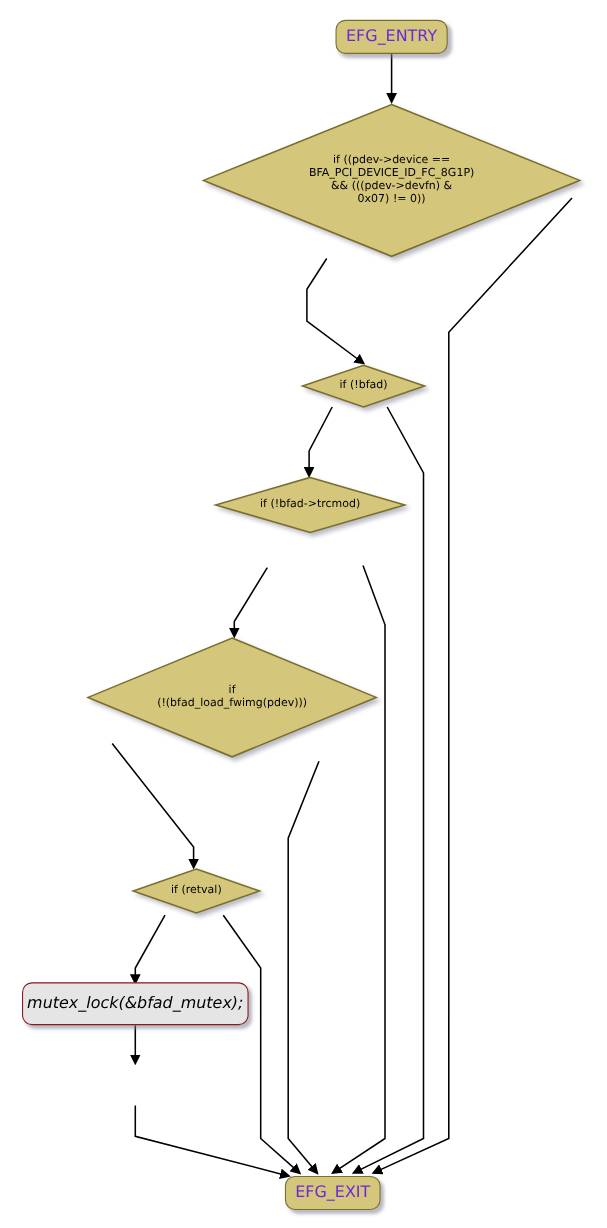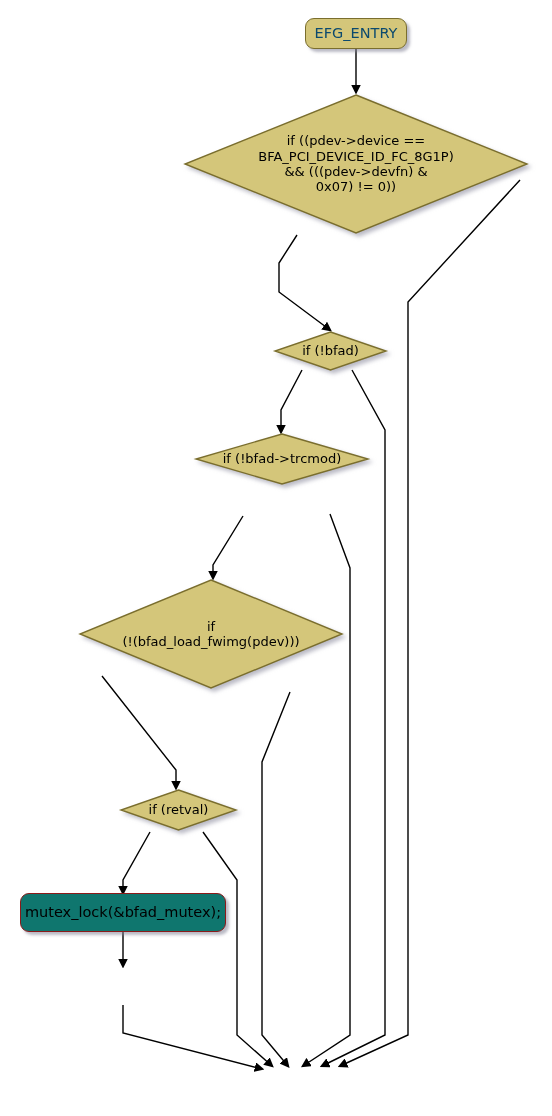--- a/index.html
+++ b/index.html
@@ -28,21 +28,21 @@
   .term {
     position: absolute;
     box-sizing: border-box;
     background: #D4C67A;
     border: 1.4px solid #7A6E2E;
     border-radius: 9px;
     box-shadow: 3px 3px 3px rgba(130,130,150,0.55);
     display: flex;
     align-items: center;
     justify-content: center;
-    color: #0c4a6e;
+    color: #6d28d9;
     font-size: 14.5px;
     line-height: 1;
     white-space: nowrap;
     z-index: 3;
   }
   
   .action {
     position: absolute;
     box-sizing: border-box;
     border-radius: 9px;
@@ -50,22 +50,23 @@
     display: flex;
     align-items: center;
     justify-content: center;
     color: #000000;
     font-size: 14.5px;
     line-height: 1;
     white-space: nowrap;
     z-index: 3;
   }
   .action.red {
-    background: #0f766e;
+    background: #e5e5e5;
     border: 1.4px solid #8B1A1A;
+    font-style: italic;
   }
   .action.green {
     background: #00E000;
     border: 1.4px solid #1A7A1A;
   }
   
   .diamond-wrap {
     position: absolute;
     z-index: 3;
   }
@@ -79,21 +80,21 @@
     position: absolute;
     left: 0;
     top: 0;
     width: 100%;
     height: 100%;
     display: flex;
     align-items: center;
     justify-content: center;
     text-align: center;
     color: #000000;
-    font-size: 13px;
+    font-size: 10px;
     line-height: 1.18;
     pointer-events: none;
     white-space: pre-line;
   }
 </style>
 </head>
 <body>
 
 <div id="canvas">
 
@@ -174,14 +175,17 @@
     </svg>
     <div class="diamond-label">if
 (!(bfad_load_fwimg(pdev)))</div>
   </div>
 
   <div class="action red" style="left:20px; top:893px; width:206px; height:39px;">
     <span>mutex_lock(&amp;bfad_mutex);</span>
   </div>
 
 
+  <div class="term" style="left:259px; top:1069px; width:87px; height:31px;">
+    <span>EFG_EXIT</span>
+  </div>
 
 </div>
 
 </body></html>

